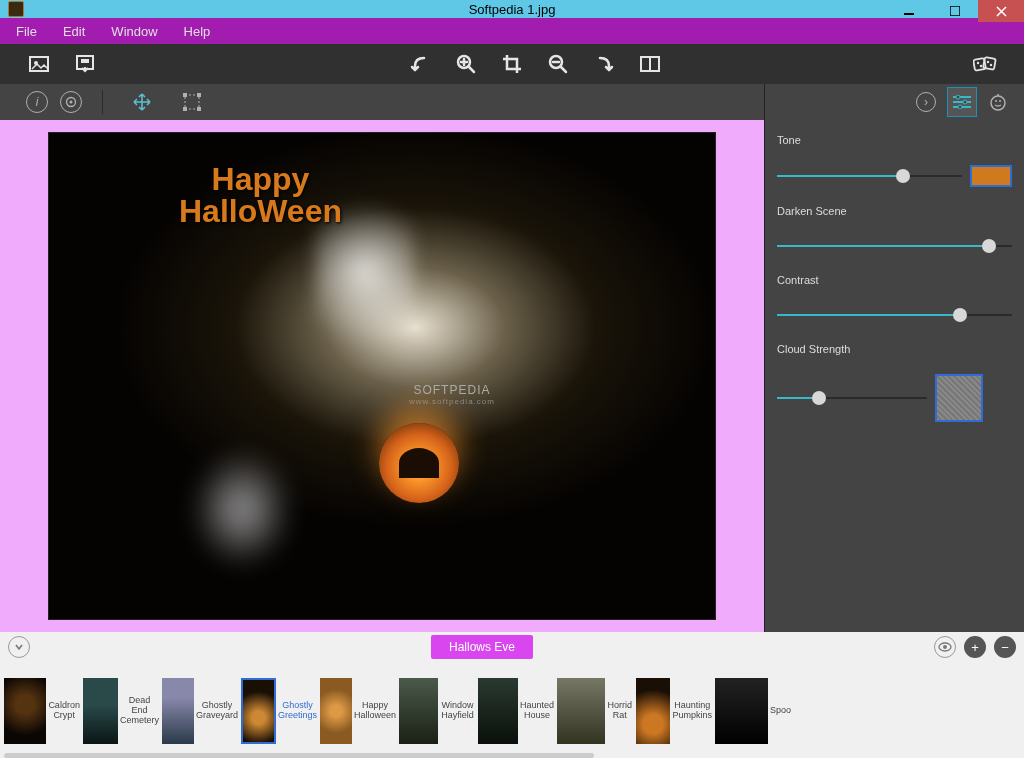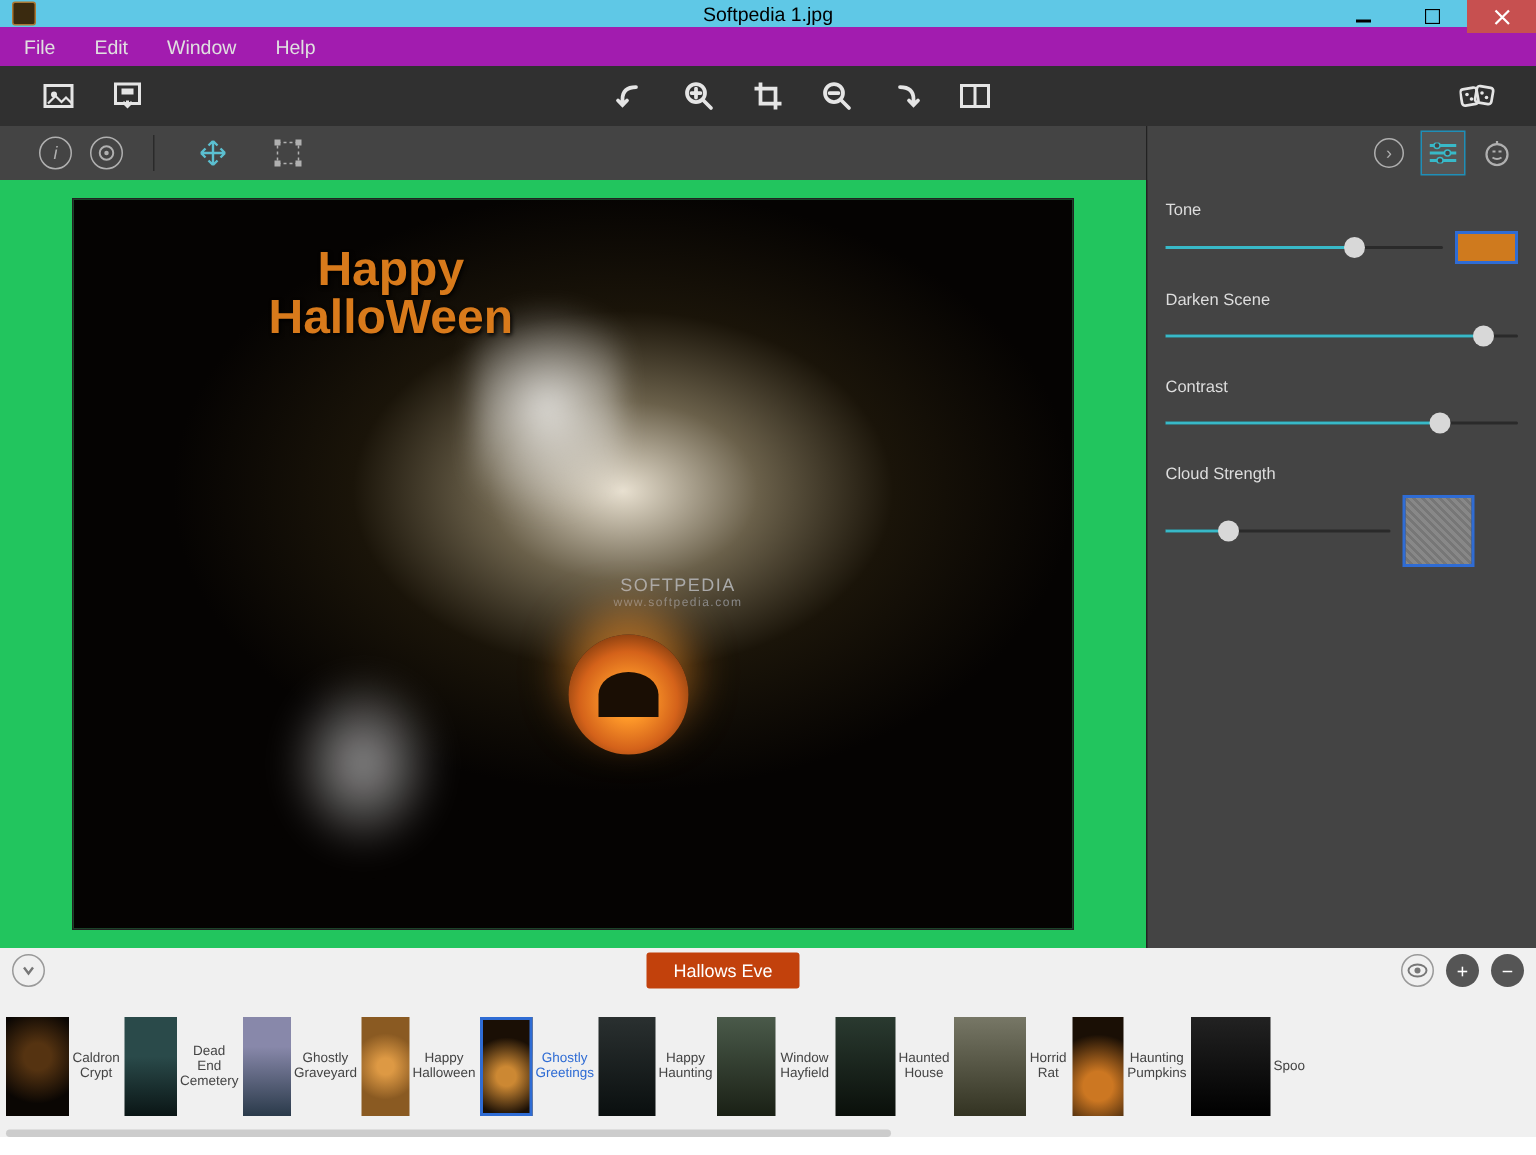--- a/index.html
+++ b/index.html
@@ -13,48 +13,48 @@
 .menubar{height:26px;background:#a21caf;display:flex;align-items:center;padding-left:16px;gap:26px;color:#e0e0e0;font-size:13px}
 .menubar .menu-item{cursor:pointer}
 .toolbar{height:40px;background:#303030;display:flex;align-items:center;position:relative;padding:0 16px}
 .toolbar .spacer{flex:1}
 .tbtn{width:34px;height:34px;display:flex;align-items:center;justify-content:center;color:#e5e5e5;margin:0 6px;cursor:pointer}
 .content{height:calc(770px - 30px - 26px - 40px - 30px - 96px);display:flex;background:#4a4a4a}
 .left-panel{flex:1;display:flex;flex-direction:column}
 .sub-toolbar{height:36px;background:#444;display:flex;align-items:center;padding-left:26px;gap:12px}
 .circ-btn{width:22px;height:22px;border:1.5px solid #b0b0b0;border-radius:50%;display:flex;align-items:center;justify-content:center;font-size:12px;color:#b0b0b0;font-style:italic;cursor:pointer}
 .divider{width:1px;height:24px;background:#2a2a2a;margin:0 8px}
-.canvas-area{flex:1;display:flex;align-items:flex-end;justify-content:center;padding:12px 48px;background:#22c55e}
+.canvas-area{flex:1;display:flex;align-items:flex-end;justify-content:center;padding:12px 48px;background:#f0abfc}
 .canvas{width:100%;height:100%;background:radial-gradient(ellipse 300px 200px at 55% 40%,#e8e0d0 0%,#6a604a 30%,#1a1409 60%,#050302 100%);position:relative;overflow:hidden;border:1px solid #222}
 .canvas::before{content:"";position:absolute;top:50px;left:40%;width:100px;height:180px;background:radial-gradient(circle,rgba(255,255,255,.8) 0%,transparent 70%);filter:blur(8px)}
 .canvas::after{content:"";position:absolute;bottom:40px;left:20%;width:120px;height:140px;background:radial-gradient(ellipse,rgba(255,255,255,.6) 0%,transparent 60%);filter:blur(12px);border-radius:50%}
 .canvas .hh-text{position:absolute;top:30px;left:130px;color:#d87a1b;font-family:serif;font-size:32px;line-height:1;text-align:center;text-shadow:1px 1px 3px #000;font-weight:bold}
 .canvas .pumpkin{position:absolute;top:290px;left:330px;width:80px;height:80px;background:radial-gradient(circle at 50% 55%,#ff9a2a 20%,#d4621a 55%,#3a1a05 100%);border-radius:50%;box-shadow:0 -15px 30px rgba(255,150,40,.6)}
 .canvas .pumpkin::after{content:"";position:absolute;top:25px;left:20px;width:40px;height:30px;background:#1a0e04;border-radius:50% 50% 0 0}
 .canvas .softpedia{position:absolute;top:250px;left:360px;color:#aaa;font-size:12px;letter-spacing:1px;text-align:center}
 .canvas .softpedia small{display:block;font-size:8px;color:#888}
 
 .right-panel{width:260px;background:#444;border-left:1px solid #222;display:flex;flex-direction:column}
 .rp-tabs{height:36px;background:#444;display:flex;align-items:center;justify-content:flex-end;padding-right:12px;gap:8px}
 .rp-tab{width:28px;height:28px;display:flex;align-items:center;justify-content:center;color:#b0b0b0;cursor:pointer}
 .rp-tab.active{background:#555;outline:1px solid #1f8fb8}
 .rp-body{padding:14px 12px;display:flex;flex-direction:column;gap:18px}
-.control-row{display:flex;flex-direction:column;gap:8px}
+.control-row{display:flex;flex-direction:column;gap:19px}
 .control-label{color:#ddd;font-size:11px}
 .slider-row{display:flex;align-items:center;gap:8px}
 .slider{flex:1;position:relative;height:20px}
 .slider .track{position:absolute;top:9px;left:0;right:0;height:2px;background:#2a2a2a;border-radius:2px}
 .slider .fill{position:absolute;top:9px;left:0;height:2px;background:#38b9c8}
 .slider .thumb{position:absolute;top:3px;width:14px;height:14px;background:#d8d8d8;border-radius:50%;transform:translateX(-50%)}
 .swatch{width:42px;height:22px;border:2px solid #2f6cd4}
 .cloud-swatch{width:48px;height:48px;border:2px solid #2f6cd4;background:repeating-linear-gradient(45deg,#888,#888 2px,#777 2px,#777 4px)}
 
 .preset-bar{height:30px;background:#f0f0f0;display:flex;align-items:center;padding:0 8px;gap:8px}
 .preset-bar .collapse-btn{width:22px;height:22px;border:1.5px solid #999;border-radius:50%;display:flex;align-items:center;justify-content:center;color:#777}
-.preset-name{background:#c2410c;color:#fff;font-size:12px;padding:5px 18px;border-radius:2px}
+.preset-name{background:#d946ef;color:#fff;font-size:12px;padding:5px 18px;border-radius:2px}
 .preset-bar .pbtn{width:22px;height:22px;border-radius:50%;background:#555;color:#fff;display:flex;align-items:center;justify-content:center;font-size:13px;cursor:pointer}
 .preset-bar .pbtn.eye{background:transparent;border:1.5px solid #999;color:#777}
 
 .thumbs{height:96px;background:#f0f0f0;display:flex;overflow-x:hidden;padding:4px 4px 2px 4px;gap:3px;position:relative}
 .thumb-item{width:76px;flex-shrink:0;display:flex;flex-direction:row;align-items:center;gap:2px;cursor:pointer}
 .thumb-img{width:74px;height:66px;background:#333;position:relative;overflow:hidden}
 .thumb-img.sel{outline:2px solid #2f6cd4;outline-offset:-2px}
 .thumb-label{font-size:9px;color:#444;text-align:center;line-height:1.1;height:20px;display:flex;align-items:center}
 .thumbs::after{content:"";position:absolute;bottom:0;left:4px;right:430px;height:5px;background:#ccc;border-radius:3px}
 
@@ -302,32 +302,28 @@
     </div>
     <div class="thumb-item">
       <div class="thumb-img t1"></div>
       <div class="thumb-label">Dead End Cemetery</div>
     </div>
     <div class="thumb-item">
       <div class="thumb-img t3"></div>
       <div class="thumb-label">Ghostly Graveyard</div>
     </div>
     <div class="thumb-item">
+      <div class="thumb-img t4 sel"></div>
+      <div class="thumb-label" style="color: rgb(47, 108, 212);">Ghostly Greetings</div>
+    </div>
+    <div class="thumb-item">
       <div class="thumb-img t5"></div>
       <div class="thumb-label">Happy Halloween</div>
     </div>
     <div class="thumb-item">
-      <div class="thumb-img t4 sel"></div>
-      <div class="thumb-label" style="color: rgb(47, 108, 212);">Ghostly Greetings</div>
-    </div>
-    <div class="thumb-item">
-      <div class="thumb-img t6"></div>
-      <div class="thumb-label">Happy Haunting</div>
-    </div>
-    <div class="thumb-item">
       <div class="thumb-img t8"></div>
       <div class="thumb-label">Window Hayfield</div>
     </div>
     <div class="thumb-item">
       <div class="thumb-img t9"></div>
       <div class="thumb-label">Haunted House</div>
     </div>
     <div class="thumb-item">
       <div class="thumb-img t10"></div>
       <div class="thumb-label">Horrid Rat</div>

